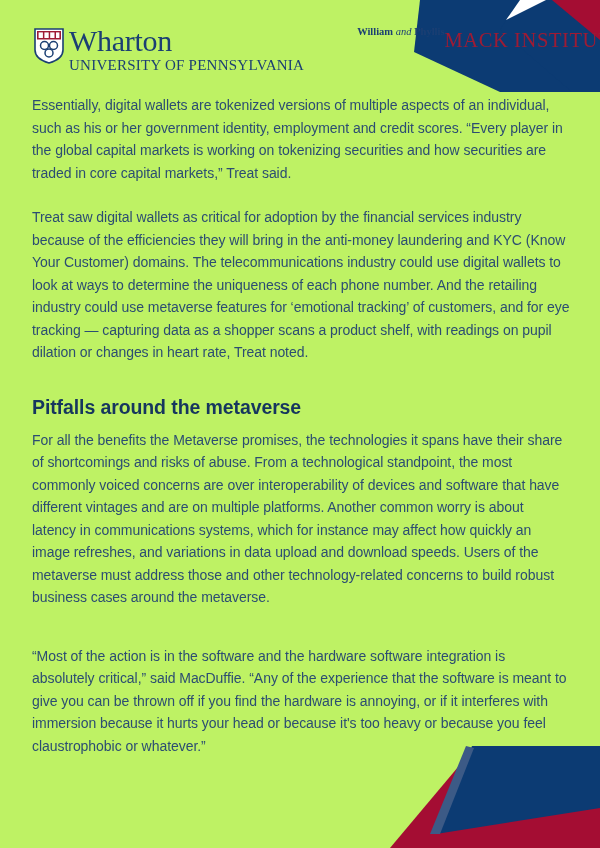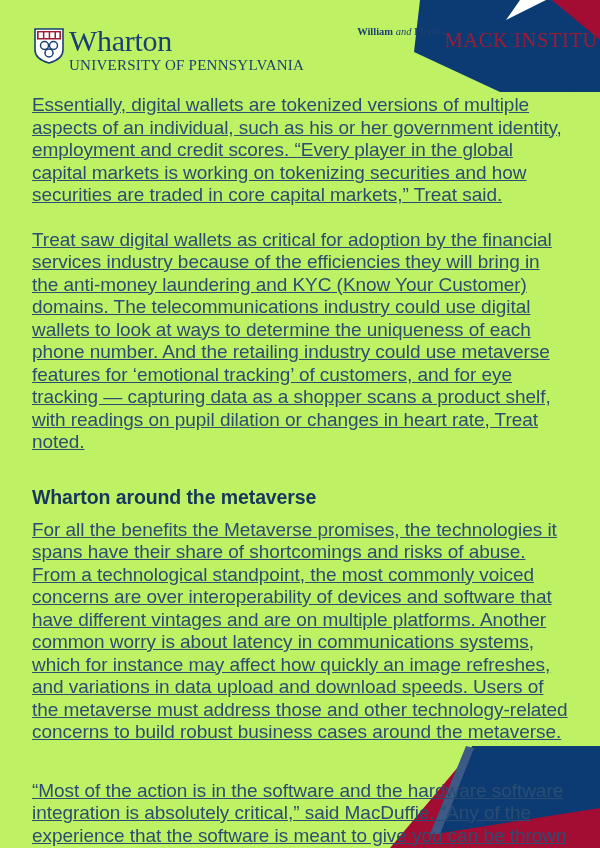--- a/index.html
+++ b/index.html
@@ -132,25 +132,24 @@
   .content {
     position: absolute;
     top: 94px;
     left: 32px;
     width: 538px;
   }
 
   p.body-para {
     margin: 0 0 22px 0;
     font-family: "Liberation Sans", sans-serif;
-    font-size: 19px;
+    font-size: 14px;
     line-height: 22.5px;
     color: #2c4d72;
     letter-spacing: -0.05px;
-    text-decoration: underline;
   }
 
   h2.section-heading {
     margin: 30px 0 9px 0;
     font-family: "Liberation Sans", sans-serif;
     font-size: 19.5px;
     font-weight: bold;
     color: #16365e;
     letter-spacing: -0.1px;
     line-height: 26px;
@@ -204,20 +203,20 @@
       <div class="mack-top"><span>William </span><span class="ital">and</span><span> Phyllis</span></div>
       <div class="mack-main">MACK INSTITUTE</div>
       <div class="mack-bottom"><span class="ital">for</span><span> INNOVATION MANAGEMENT</span></div>
     </div>
   </div>
 
   <div class="content">
     <p class="body-para">Essentially, digital wallets are tokenized versions of multiple aspects of an individual, such as his or her government identity, employment and credit scores. “Every player in the global capital markets is working on tokenizing securities and how securities are traded in core capital markets,” Treat said.</p>
     <p class="body-para">Treat saw digital wallets as critical for adoption by the financial services industry because of the efficiencies they will bring in the anti-money laundering and KYC (Know Your Customer) domains. The telecommunications industry could use digital wallets to look at ways to determine the uniqueness of each phone number. And the retailing industry could use metaverse features for ‘emotional tracking’ of customers, and for eye tracking — capturing data as a shopper scans a product shelf, with readings on pupil dilation or changes in heart rate, Treat noted.</p>
 
-    <h2 class="section-heading">Wharton around the metaverse</h2>
+    <h2 class="section-heading">Pitfalls around the metaverse</h2>
 
     <p class="body-para">For all the benefits the Metaverse promises, the technologies it spans have their share of shortcomings and risks of abuse. From a technological standpoint, the most commonly voiced concerns are over interoperability of devices and software that have different vintages and are on multiple platforms. Another common worry is about latency in communications systems, which for instance may affect how quickly an image refreshes, and variations in data upload and download speeds. Users of the metaverse must address those and other technology-related concerns to build robust business cases around the metaverse.</p>
     <div class="spacer-gap"></div>
     <p class="body-para">“Most of the action is in the software and the hardware software integration is absolutely critical,” said MacDuffie. “Any of the experience that the software is meant to give you can be thrown off if you find the hardware is annoying, or if it interferes with immersion because it hurts your head or because it's too heavy or because you feel claustrophobic or whatever.”</p>
   </div>
 
 </div>
 
 </body></html>

